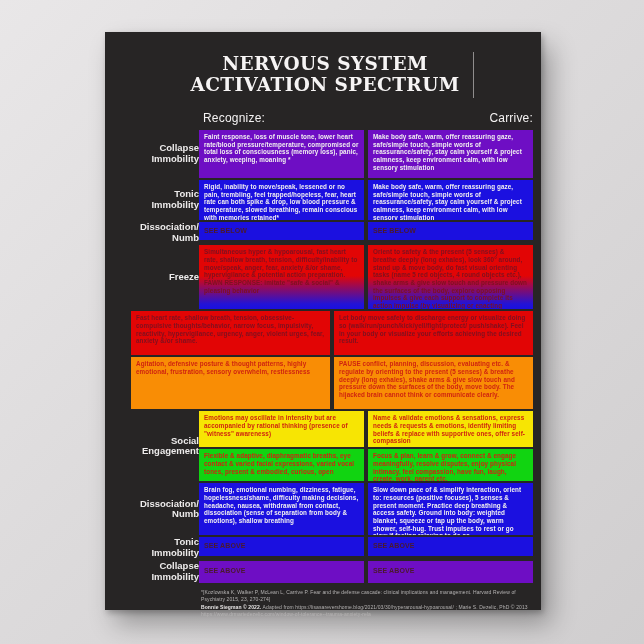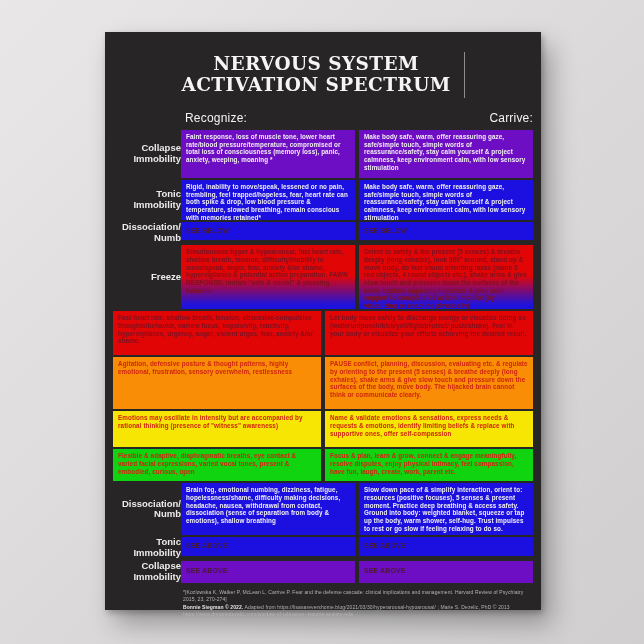--- a/index.html
+++ b/index.html
@@ -6,21 +6,21 @@
   body{
     width:644px;height:644px;overflow:hidden;
     background:linear-gradient(135deg,#e9e7e8 0%,#dddbdc 45%,#d0cecf 100%);
     font-family:"Liberation Sans","DejaVu Sans",sans-serif;
     position:relative;
   }
   .poster{
     position:absolute;left:105px;top:32px;width:436px;height:578px;
     background:#272525;
     box-shadow:10px 14px 24px rgba(0,0,0,0.30), 2px 3px 6px rgba(0,0,0,0.25);
-    box-sizing:border-box;padding:16px 6px 0 6px;
+    box-sizing:border-box;padding:16px 6px 0 24px;
   }
   .hdr{display:flex;align-items:center;justify-content:center;gap:13px;height:54px;}
   .title{color:#f6f4f4;font-family:"DejaVu Serif","Liberation Serif",serif;
     font-weight:bold;font-size:18.5px;line-height:1.12;text-align:center;letter-spacing:0.4px;white-space:pre-line;}
   .vline{width:1px;height:46px;background:#8f8d8d;}
   .guide{color:#e2e0e0;font-size:35px;font-weight:300;letter-spacing:7px;line-height:1;}
   .col-headers{display:flex;justify-content:space-between;margin:9px 2px 5px 74px;}
   .col-headers span{color:#f5f3f3;font-weight:normal;font-size:12px;letter-spacing:0.2px;}
   .tbl{display:flex;flex-direction:column;gap:2px;margin:0 2px;}
   .t-row{display:flex;}
@@ -115,20 +115,22 @@
           <div class="cell bg-red c-maroon">Let body move safely to discharge energy or visualize doing so (walk/run/punch/kick/yell/fight/protect/ push/shake). Feel in your body or visualize your efforts achieving the desired result.</div>
         </div>
         <div class="sub h52">
           <div class="cell bg-orange c-red">Agitation, defensive posture &amp; thought patterns, highly emotional, frustration, sensory overwhelm, restlessness</div>
           <div class="cell bg-orange c-red">PAUSE conflict, planning, discussion, evaluating etc. &amp; regulate by orienting to the present (5 senses) &amp; breathe deeply (long exhales), shake arms &amp; give slow touch and pressure down the surfaces of the body, move body. The hijacked brain cannot think or communicate clearly.</div>
         </div>
       </div>
     </div>
 
     <div class="t-row">
+      <div class="t-label">Social
+Engagement</div>
       <div class="t-cells">
         <div class="sub h36">
           <div class="cell bg-yellow c-red">Emotions may oscillate in intensity but are accompanied by rational thinking (presence of "witness" awareness)</div>
           <div class="cell bg-yellow c-red">Name &amp; validate emotions &amp; sensations, express needs &amp; requests &amp; emotions, identify limiting beliefs &amp; replace with supportive ones, offer self-compassion</div>
         </div>
         <div class="sub h32">
           <div class="cell bg-green c-red">Flexible &amp; adaptive, diaphragmatic breaths, eye contact &amp; varied facial expressions, varied vocal tones, present &amp; embodied, curious, open</div>
           <div class="cell bg-green c-red">Focus &amp; plan, learn &amp; grow, connect &amp; engage meaningfully, resolve disputes, enjoy physical intimacy, feel compassion, have fun, laugh, create, work, parent etc.</div>
         </div>
       </div>

